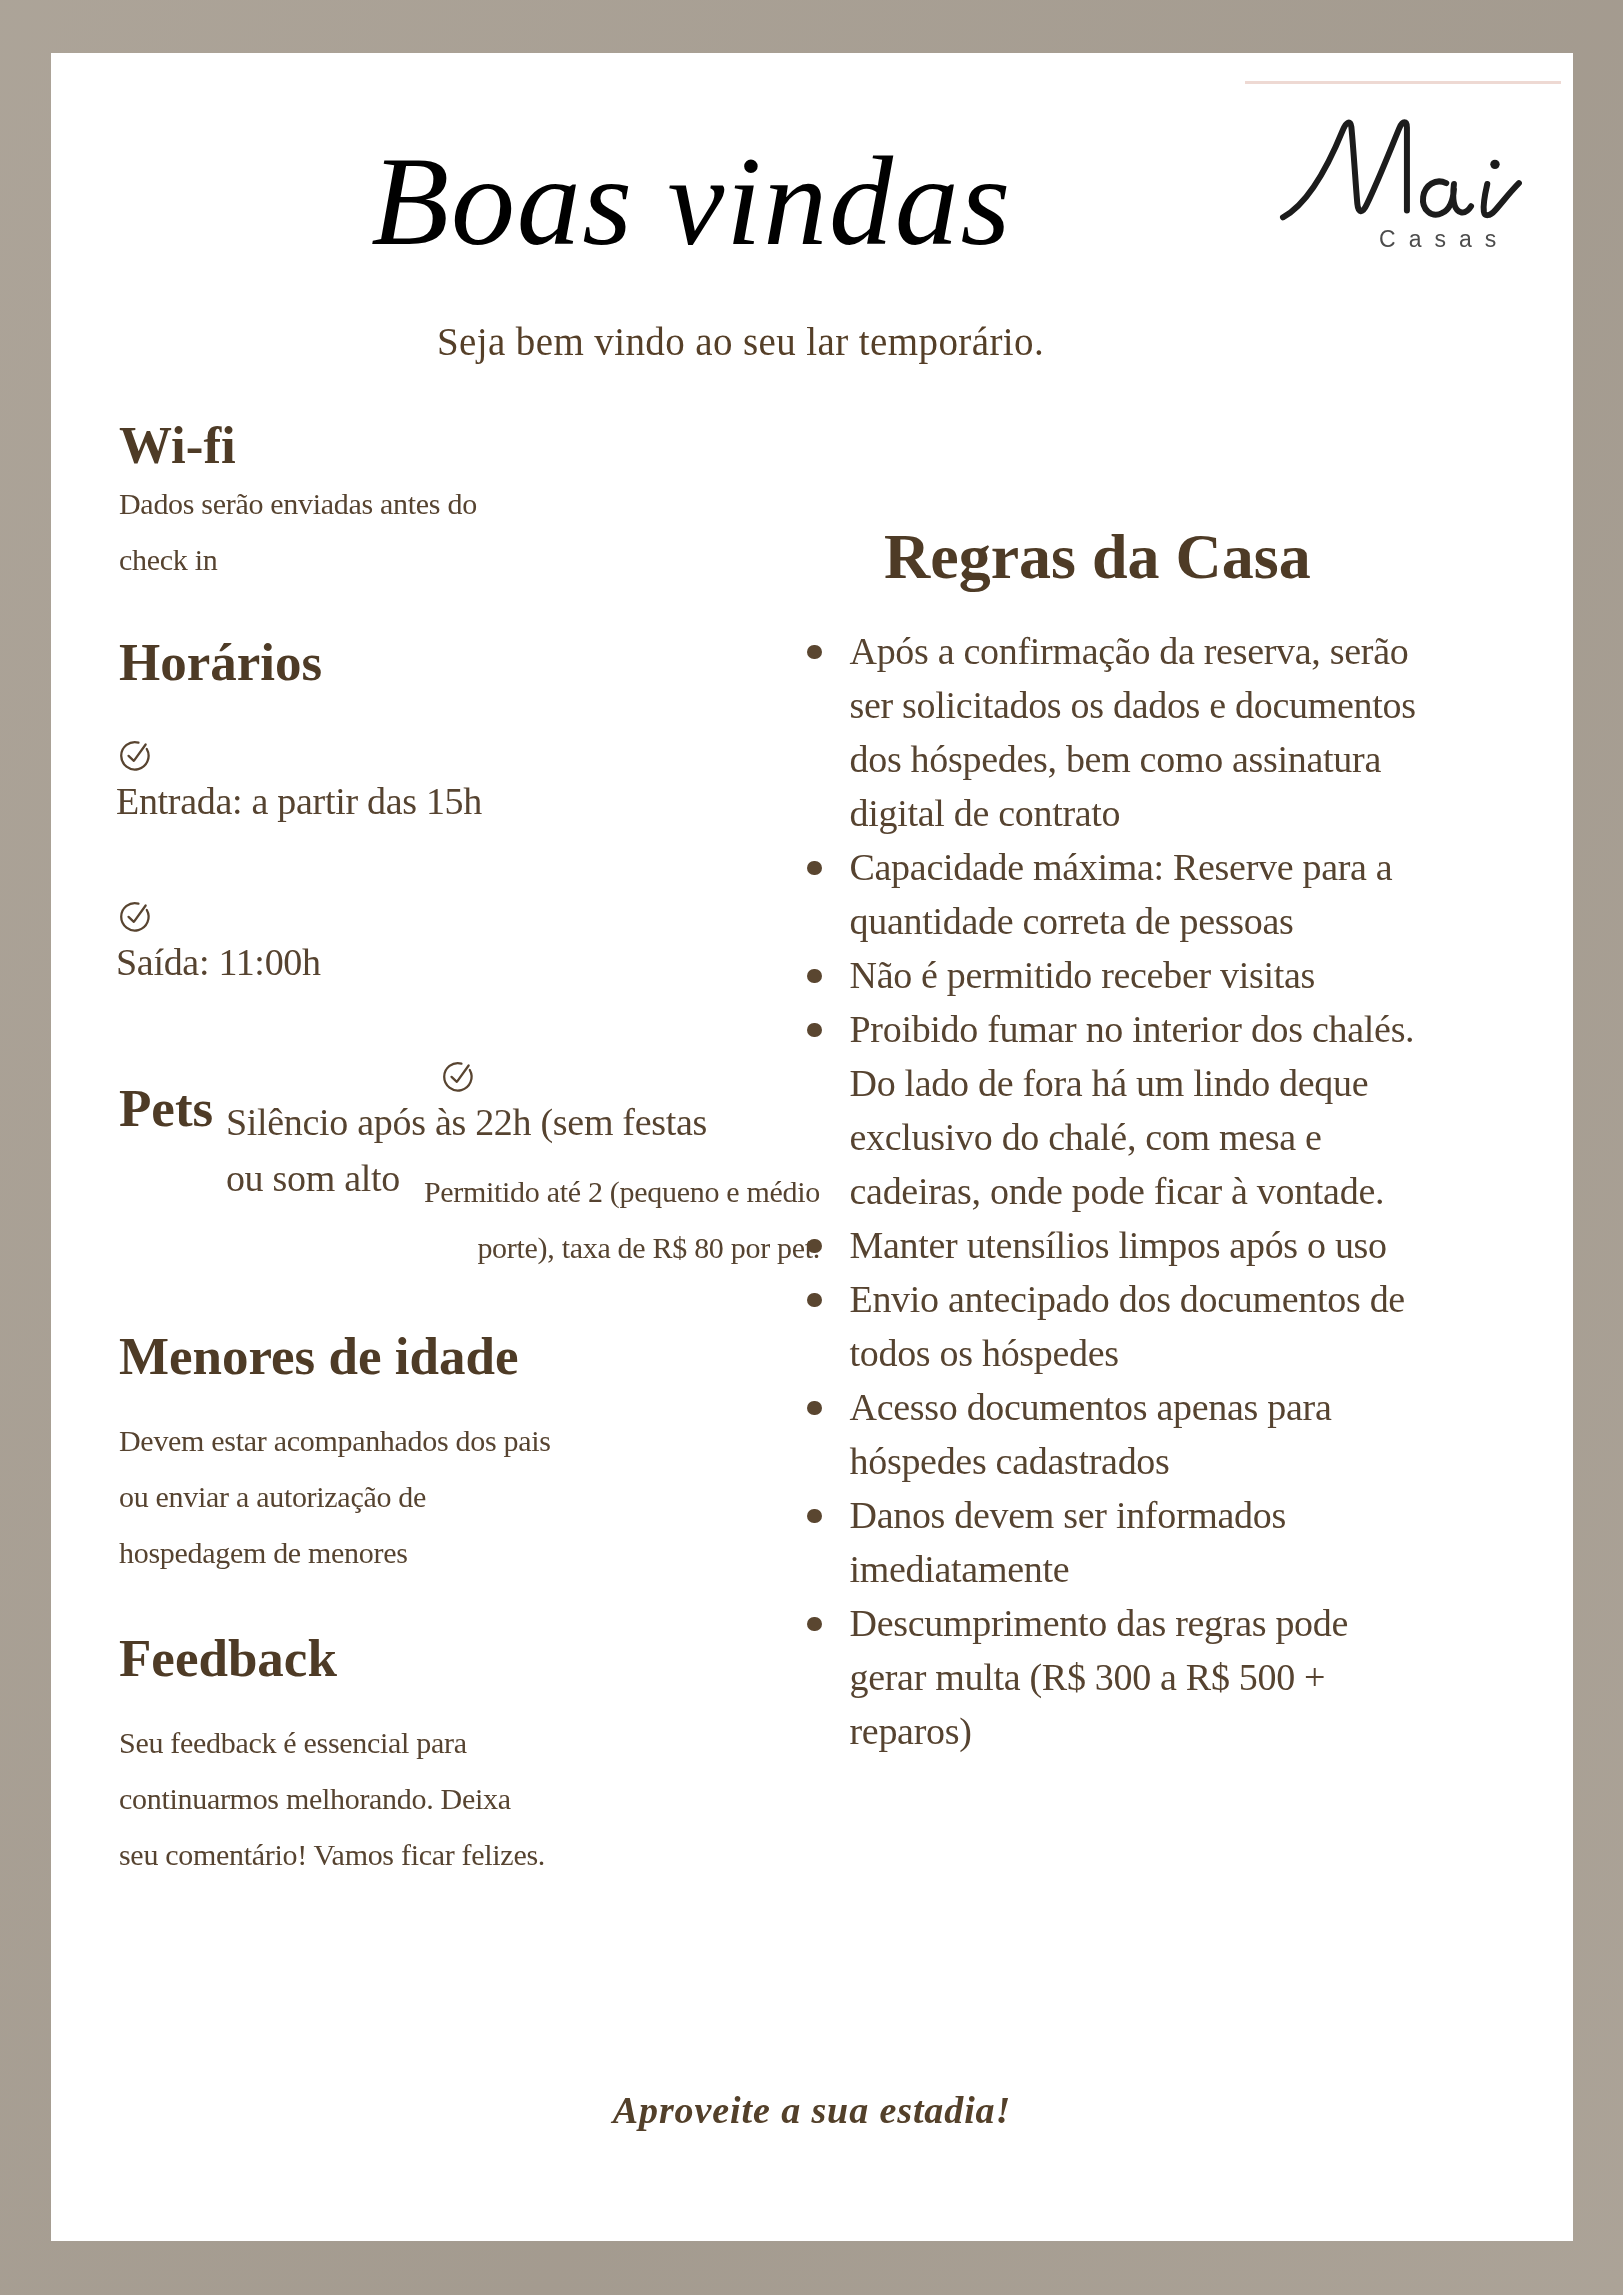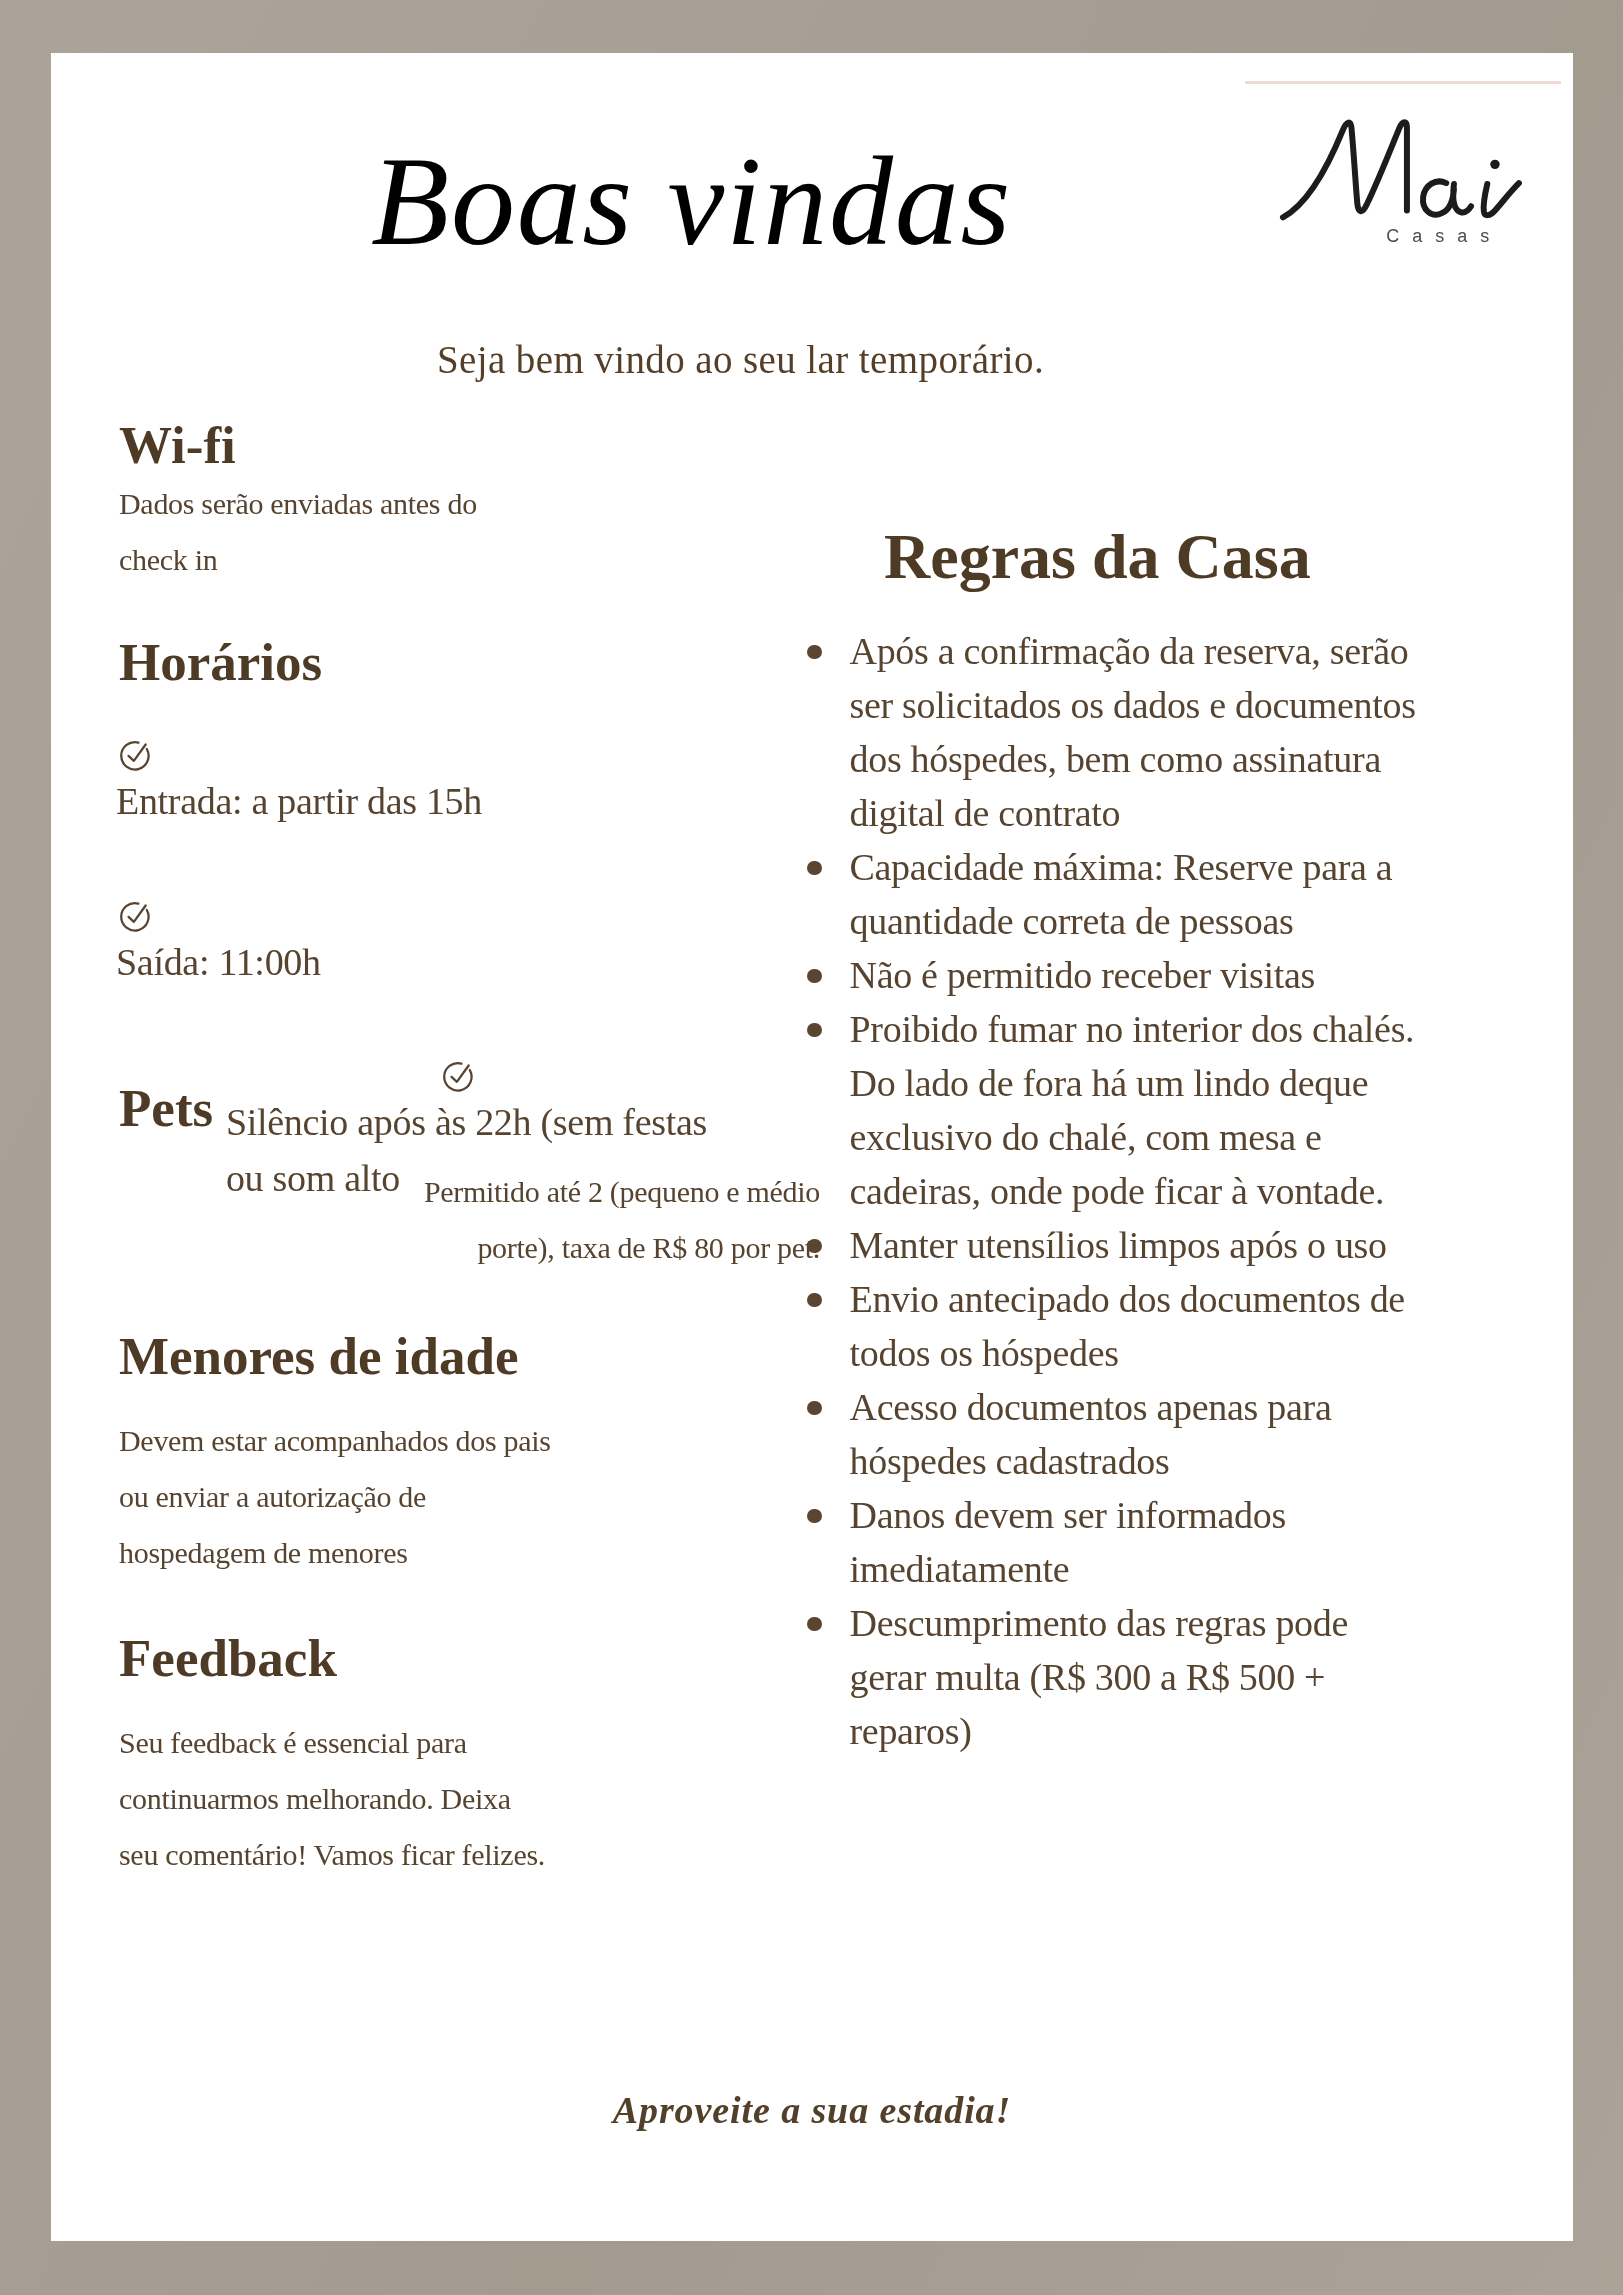--- a/index.html
+++ b/index.html
@@ -18,38 +18,38 @@
     background:#ffffff;
   }
   .page-title{
     position:absolute;top:84px;left:0;width:1281px;
     margin:0;text-align:center;
     font-size:128px;line-height:1;font-weight:normal;font-style:italic;
     color:#000000;letter-spacing:1.7px;
     white-space:pre-line;
   }
   .subtitle{
-    position:absolute;top:286px;left:0;width:1379px;
+    position:absolute;top:268px;left:0;width:1379px;
     margin:0;text-align:center;
     font-size:39px;line-height:1.1;color:#553f28;
     white-space:pre-line;letter-spacing:0.4px;
   }
   .logo{
     position:absolute;top:26px;right:6.8px;width:326px;height:196px;
     text-align:center;
   }
   .logo-line{
     position:absolute;top:1.7px;left:5.1px;right:5.1px;height:3.4px;
     background:#eed9d3;
   }
   .logo-script{display:block;margin:22px auto 0 auto;}
   .logo-sub{
     display:block;margin-top:-12px;padding-left:82px;
     font-family:"Liberation Sans","DejaVu Sans",sans-serif;
-    font-size:18px;letter-spacing:13px;color:#4c4c4c;text-align:center;
+    font-size:23px;letter-spacing:13px;color:#4c4c4c;text-align:center;
   }
   
   .sec-h{
     position:absolute;left:68px;width:683px;margin:0;
     font-size:53px;line-height:1;font-weight:bold;color:#4e3b26;
     letter-spacing:0;
   }
   .sec-body{
     position:absolute;left:68px;width:701px;margin:0;
     font-size:30px;line-height:56px;color:#564330;

